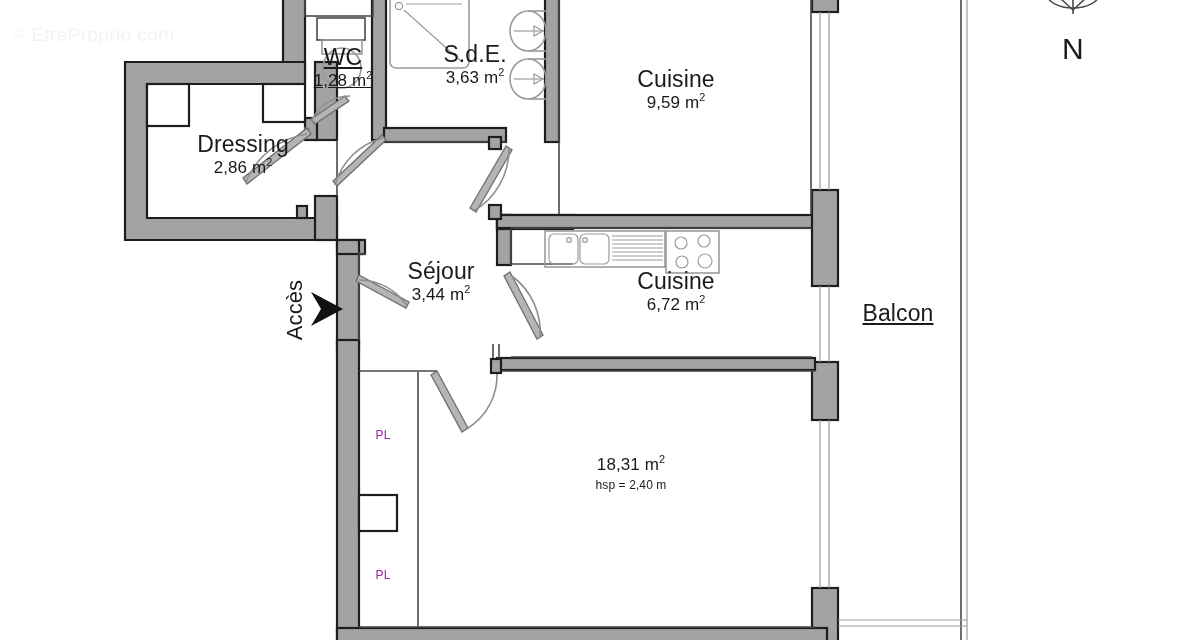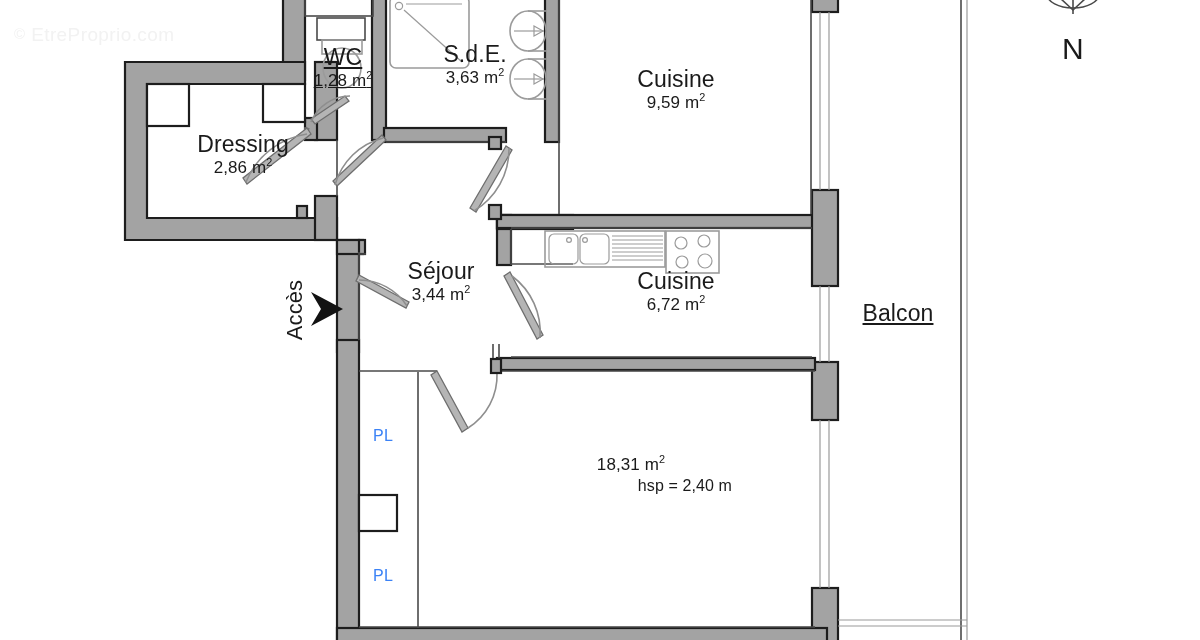--- a/index.html
+++ b/index.html
@@ -7,22 +7,22 @@
   body{width:1200px;height:640px;overflow:hidden;
        font-family:"Liberation Sans","DejaVu Sans",sans-serif;
        color:#111;}
   #stage{position:relative;width:1200px;height:640px;background:#fff;}
   #plan-svg{position:absolute;left:0;top:0;width:1200px;height:640px;display:block;}
 
   .lbl{position:absolute;text-align:center;white-space:nowrap;color:#1a1a1a;
        letter-spacing:.1px;}
   .room-name{font-size:23px;line-height:26px;font-weight:400;}
   .room-area{font-size:17px;line-height:21px;font-weight:400;}
-  .room-hsp{font-size:16px;line-height:21px;font-weight:400;text-align:right;}
-  .pl-lbl{font-size:16px;line-height:17px;color:#3b82f6;}
+  .room-hsp{font-size:12px;line-height:21px;font-weight:400;}
+  .pl-lbl{font-size:12px;line-height:17px;color:#a21caf;}
   .compass-n{font-size:30px;line-height:32px;font-weight:400;}
   .acces-lbl{font-size:22px;line-height:24px;white-space:nowrap;
              transform-origin:50% 50%;}
   .wm{position:absolute;left:14px;top:24px;font-size:19px;color:#f2f2f2;
       letter-spacing:.4px;white-space:nowrap;user-select:none;}
   .wm .c{font-size:15px;vertical-align:2px;}
   sup{font-size:.64em;vertical-align:super;line-height:0;}
 </style>
 </head>
 <body>

